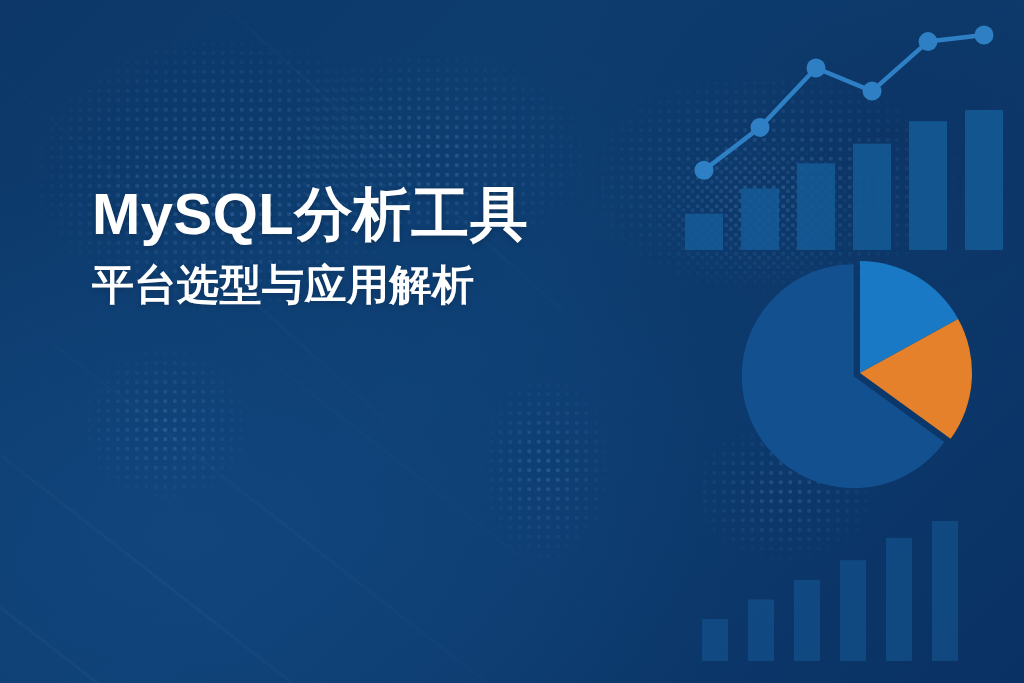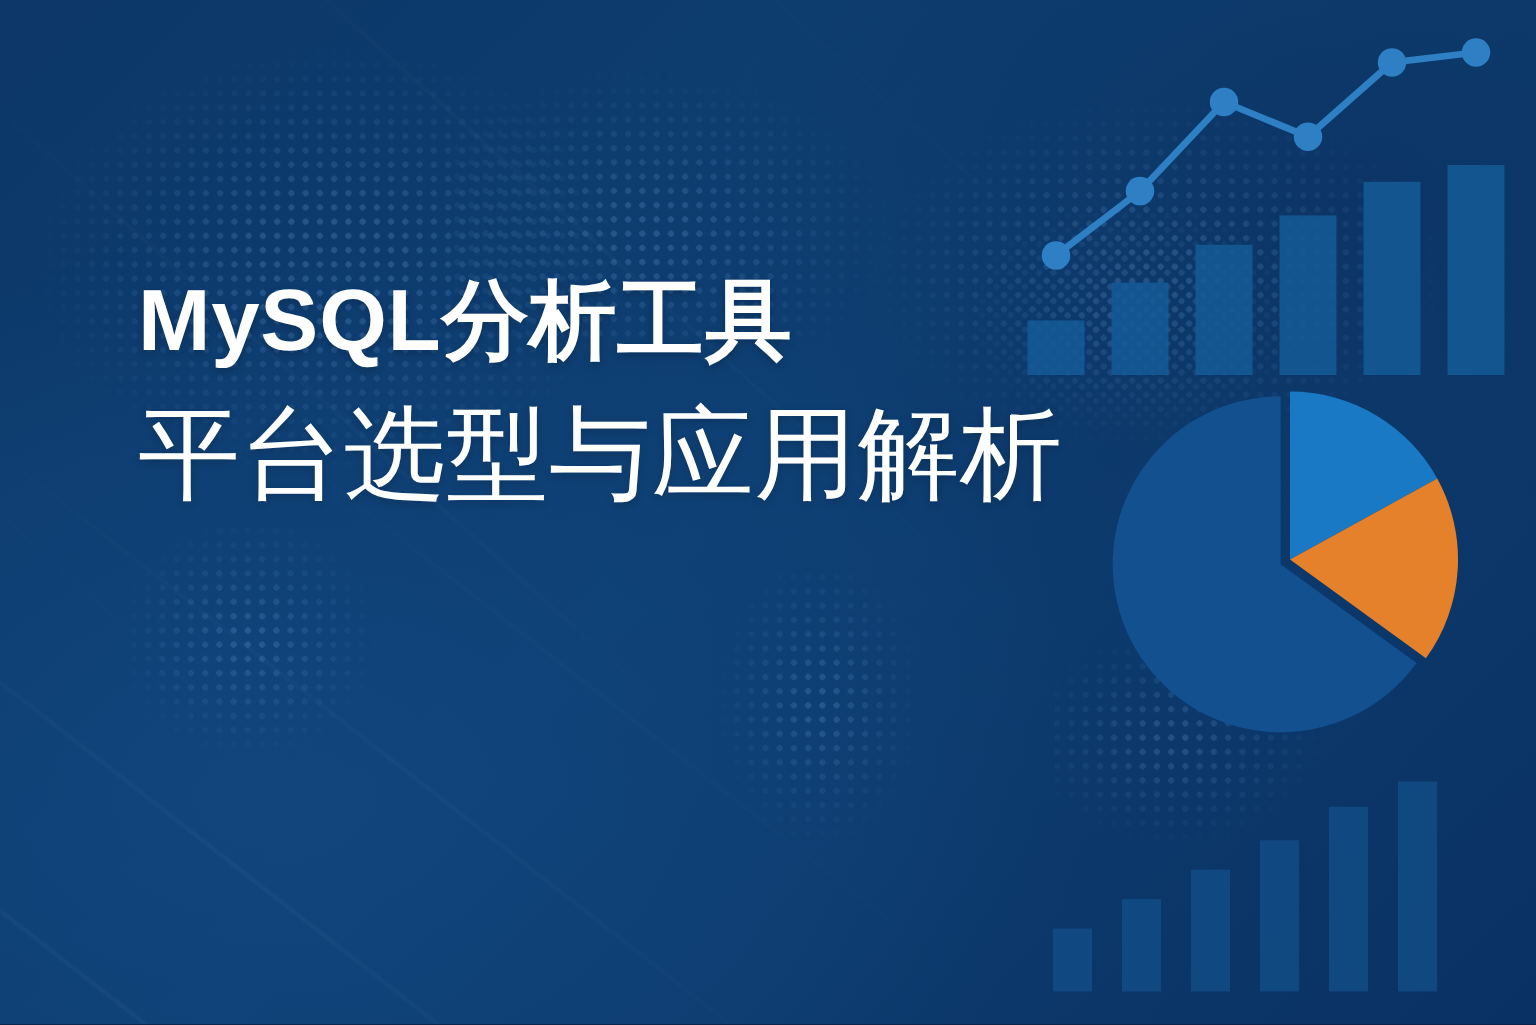--- a/index.html
+++ b/index.html
@@ -5,21 +5,21 @@
   html, body {
     margin: 0;
     padding: 0;
     background: #0a2d5e;
   }
   #poster {
     position: relative;
     width: 1024px;
     height: 683px;
     overflow: hidden;
-    background: #0f172a;
+    background: #6d28d9;
     font-family: "Liberation Sans", "DejaVu Sans", sans-serif;
   }
 
   
   .bg-base {
     position: absolute;
     inset: 0;
     background:
       radial-gradient(ellipse 900px 600px at 18% 78%, #11457c 0%, rgba(17,69,124,0) 62%),
       radial-gradient(ellipse 700px 520px at 88% 20%, #0c3566 0%, rgba(12,53,102,0) 60%),
@@ -106,22 +106,22 @@
     white-space: nowrap;
     letter-spacing: .5px;
   }
   .hl-1, .hl-2 {
     font-size: 58px;
     font-weight: 700;
     line-height: 1.30;
     text-shadow: 0 2px 6px rgba(0,0,0,0.20);
   }
   .hl-3 {
-    font-size: 68px;
-    font-weight: 400;
+    font-size: 42px;
+    font-weight: 700;
     line-height: 1.42;
     margin-top: 4px;
     text-shadow: 0 2px 6px rgba(0,0,0,0.18);
   }
 </style>
 </head>
 <body>
 
 <div id="poster">
 

